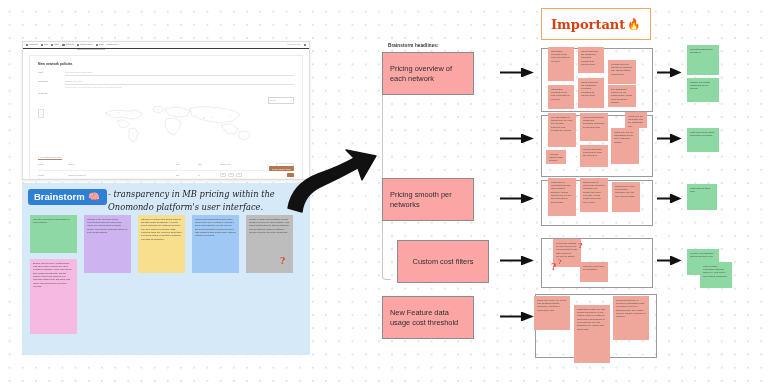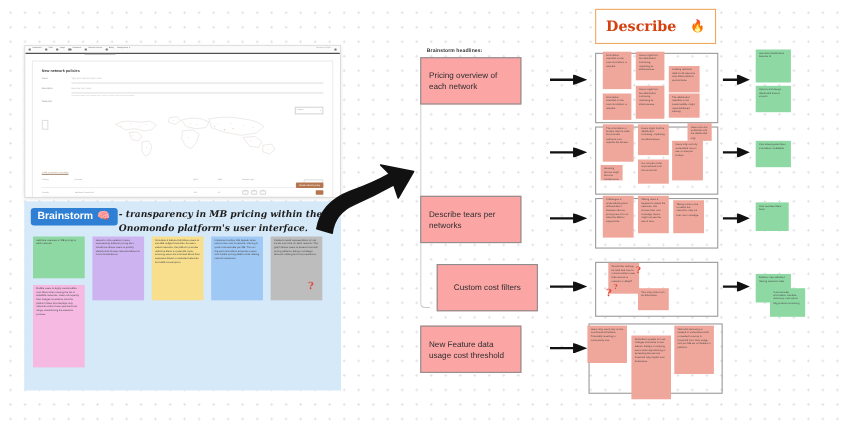--- a/index.html
+++ b/index.html
@@ -80,21 +80,21 @@
     left:22px;top:183px;width:288px;height:172px;background:#d6e9f8;
   }
   #bs-badge{
     position:absolute;left:6px;top:6px;background:#2f7fd4;color:#ffffff;
     font-size:9.5px;font-weight:bold;padding:3px 6px;border-radius:3px;
     display:flex;align-items:center;gap:4px;line-height:1;
   }
   #bs-title{
     position:absolute;left:86px;top:5px;width:196px;
     font-family:"DejaVu Serif", serif;font-style:italic;font-size:8.3px;
-    color:#1d1d1d;line-height:1.55;font-weight:bold;
+    color:#1d1d1d;line-height:1.55;
   }
   .note{
     position:absolute;box-sizing:border-box;padding:2.6px 3px;
     font-size:2.35px;line-height:1.42;color:#4a4a4a;overflow:hidden;
     word-wrap:break-word;
   }
 
   
   #headlines-label{
     left:388px;top:43px;font-size:4.6px;font-weight:bold;color:#333;letter-spacing:.1px;
@@ -302,42 +302,42 @@
 
   <svg class="abs" style="left:282px;top:144px;width:100px;height:72px;" viewBox="0 0 100 72">
     <path d="M6 64 Q10 40 36 30 Q58 22 72 14 L64 6 L94 12 L80 36 L76 24 Q58 34 40 42 Q22 50 20 68 Z" fill="#111111" stroke="#111111" stroke-width="1.4" stroke-linejoin="round"></path>
   </svg>
 
   <div id="headlines-label" class="abs">Brainstorm headlines:</div>
 
   <div class="brace" style="top:63px;height:215px;"></div>
 
   <div class="hcard" style="top:52px;">Pricing overview of each network</div>
-  <div class="hcard" style="top:178px;">Describe tears per networks</div>
+  <div class="hcard" style="top:178px;">Pricing smooth per networks</div>
   <div class="hcard" style="top:240px;margin-left:15px;">Custom cost filters</div>
   <div class="hcard" style="top:296px;">New Feature data usage cost threshold</div>
 
   <svg class="abs arrow" style="left:500px;top:68px;width:36px;" viewBox="0 0 36 9">
       <path d="M0 4.5 H26 M22 1 L31 4.5 L22 8 Z" stroke="#111" stroke-width="2.1" fill="#111"></path>
     </svg>
   <svg class="abs arrow" style="left:500px;top:134px;width:36px;" viewBox="0 0 36 9">
       <path d="M0 4.5 H26 M22 1 L31 4.5 L22 8 Z" stroke="#111" stroke-width="2.1" fill="#111"></path>
     </svg>
   <svg class="abs arrow" style="left:500px;top:194px;width:36px;" viewBox="0 0 36 9">
       <path d="M0 4.5 H26 M22 1 L31 4.5 L22 8 Z" stroke="#111" stroke-width="2.1" fill="#111"></path>
     </svg>
   <svg class="abs arrow" style="left:500px;top:256px;width:36px;" viewBox="0 0 36 9">
       <path d="M0 4.5 H26 M22 1 L31 4.5 L22 8 Z" stroke="#111" stroke-width="2.1" fill="#111"></path>
     </svg>
   <svg class="abs arrow" style="left:500px;top:312px;width:36px;" viewBox="0 0 36 9">
       <path d="M0 4.5 H26 M22 1 L31 4.5 L22 8 Z" stroke="#111" stroke-width="2.1" fill="#111"></path>
     </svg>
 
   <div id="critique-box" class="abs">
-    <div id="critique-title">Describe</div>
+    <div id="critique-title">Important</div>
     <div id="critique-emoji">🔥</div>
   </div>
 
   <div class="cl-frame" style="left:541px;top:48px;width:110px;height:62px;"></div>
   <div class="note abs" style="left:548px;top:47px;width:26px;height:34px;background:#f0a79b;">Information overload on the cost information is relevant.</div>
   <div class="note abs" style="left:578px;top:47px;width:26px;height:26px;background:#f0a79b;">Users might find the dashboard confusing, impacting its effectiveness.</div>
   <div class="note abs" style="left:608px;top:60px;width:28px;height:24px;background:#f0a79b;">Loading real-time data for all networks may affect platform performance.</div>
   <div class="note abs" style="left:608px;top:85px;width:28px;height:22px;background:#f0a79b;">The dashboard interface is not customizable, might need advanced training.</div>
   <div class="note abs" style="left:548px;top:85px;width:26px;height:24px;background:#f0a79b;">Information overload on the cost information is relevant.</div>
   <div class="note abs" style="left:578px;top:78px;width:26px;height:30px;background:#f0a79b;">Users might find the dashboard confusing, impacting its effectiveness.</div>

